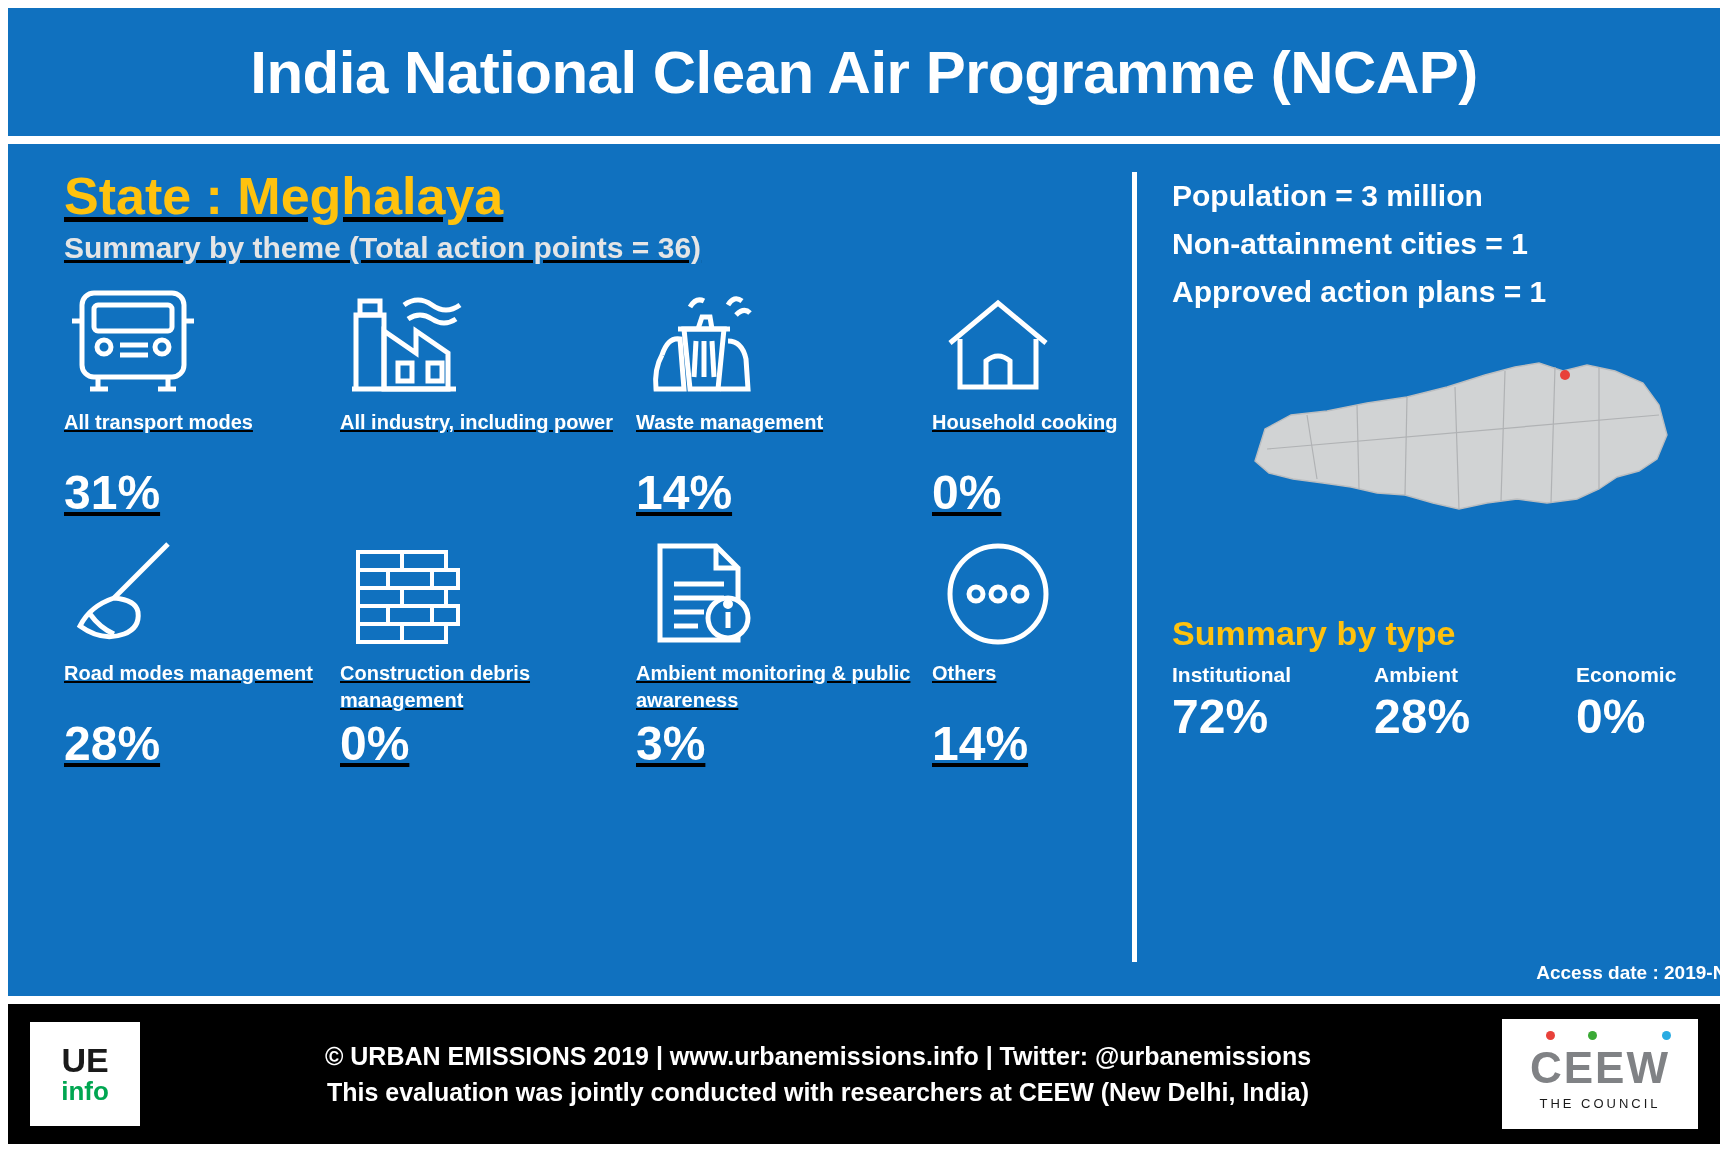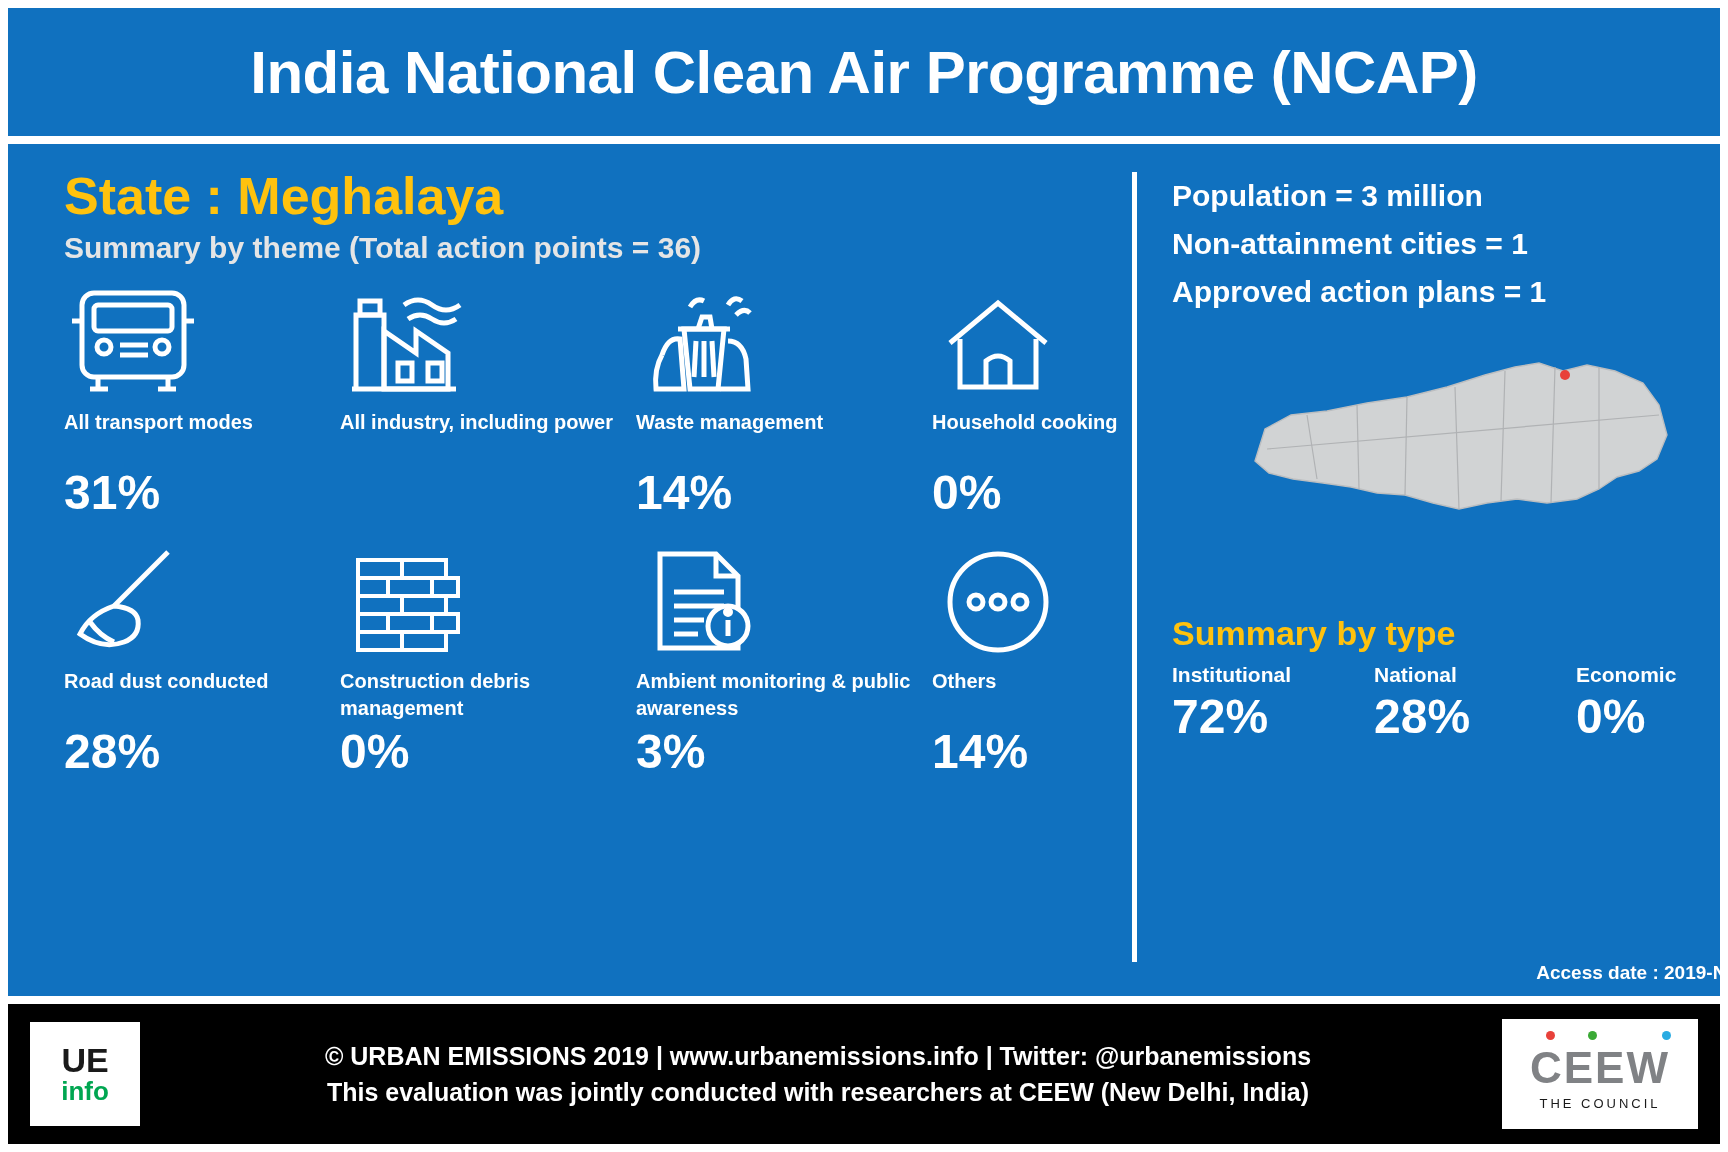--- a/index.html
+++ b/index.html
@@ -35,20 +35,21 @@
     height:852px;
     position:relative;
     box-sizing:border-box;
     display:flex;
   }
   .left-col{
     width:1118px;
     padding:24px 0 16px 56px;
     box-sizing:border-box;
     position:relative;
+    text-decoration:underline;
   }
   .divider{
     position:absolute;
     left:1124px;top:28px;
     width:5px;height:790px;
     background:#ffffff;
   }
   .right-col{
     flex:1;
     padding:28px 34px 0 46px;
@@ -64,21 +65,21 @@
   }
   .summary-theme{
     color:#e5e5e5;
     font-size:30px;
     font-weight:bold;
     margin:0 0 14px 0;
   }
   .grid{
     display:grid;
     grid-template-columns:276px 296px 296px 250px;
-    row-gap:18px;
+    row-gap:10px;
   }
   .cell{position:relative;}
   .icon-box{
     height:130px;
     display:flex;align-items:center;
     padding-left:4px;
   }
   .cell-label{
     color:#ffffff;
     font-size:20px;
@@ -269,21 +270,21 @@
         </div>
 
         <div class="cell">
           <div class="icon-box">
             <svg class="ic" width="130" height="118" viewBox="0 0 130 118" fill="none" stroke="#ffffff" stroke-width="5">
               <line x1="100" y1="8" x2="46" y2="62"></line>
               <path d="M46 62 q-24 8 -34 28 q22 16 44 8 q16 -6 14 -22 q-2 -12 -24 -14 Z"></path>
               <path d="M22 78 q10 14 24 20"></path>
             </svg>
           </div>
-          <div class="cell-label">Road dust conducted</div>
+          <div class="cell-label">Road modes management</div>
           <div class="cell-value">28%</div>
         </div>
 
         <div class="cell">
           <div class="icon-box">
             <svg class="ic" width="130" height="118" viewBox="0 0 130 118" fill="none" stroke="#ffffff" stroke-width="4">
               <rect x="14" y="16" width="44" height="18"></rect>
               <rect x="58" y="16" width="44" height="18"></rect>
               <rect x="14" y="34" width="30" height="18"></rect>
               <rect x="44" y="34" width="44" height="18"></rect>
@@ -362,21 +363,21 @@
       </div>
 
       <div class="summary-type">Summary by type</div>
 
       <div class="type-row">
         <div class="type-item">
           <div class="type-label">Institutional</div>
           <div class="type-value">72%</div>
         </div>
         <div class="type-item">
-          <div class="type-label">National</div>
+          <div class="type-label">Ambient</div>
           <div class="type-value">28%</div>
         </div>
         <div class="type-item">
           <div class="type-label">Economic</div>
           <div class="type-value">0%</div>
         </div>
       </div>
 
       <div class="access-date">Access date : 2019-Nov-25</div>
     </div>

